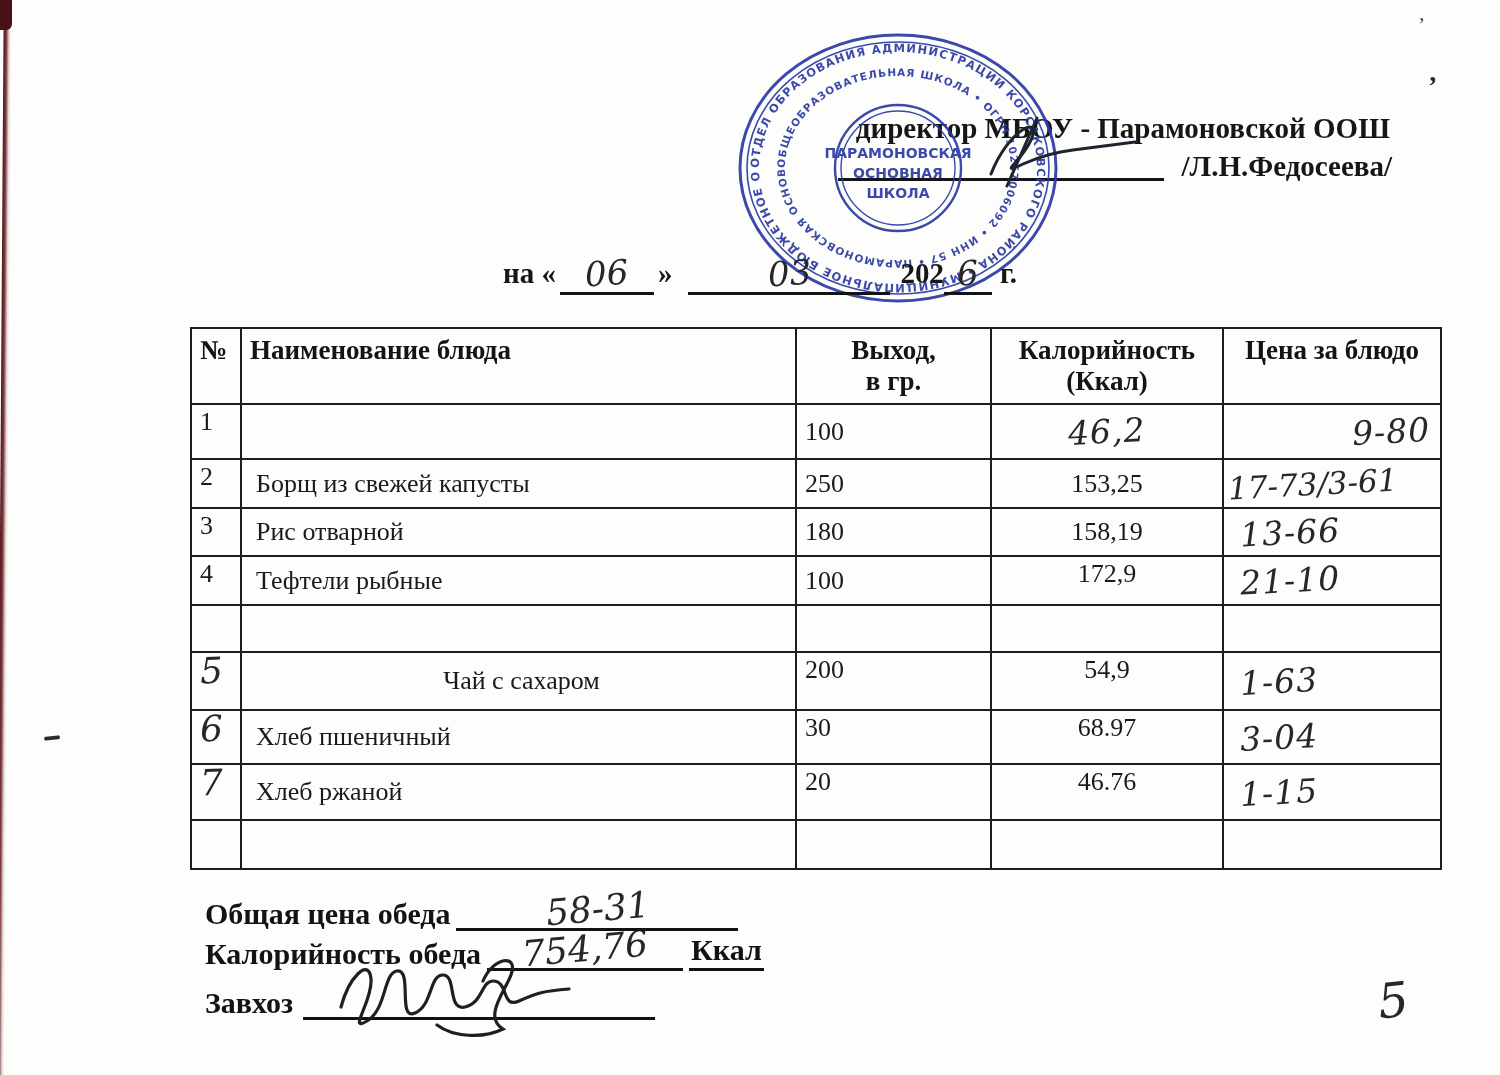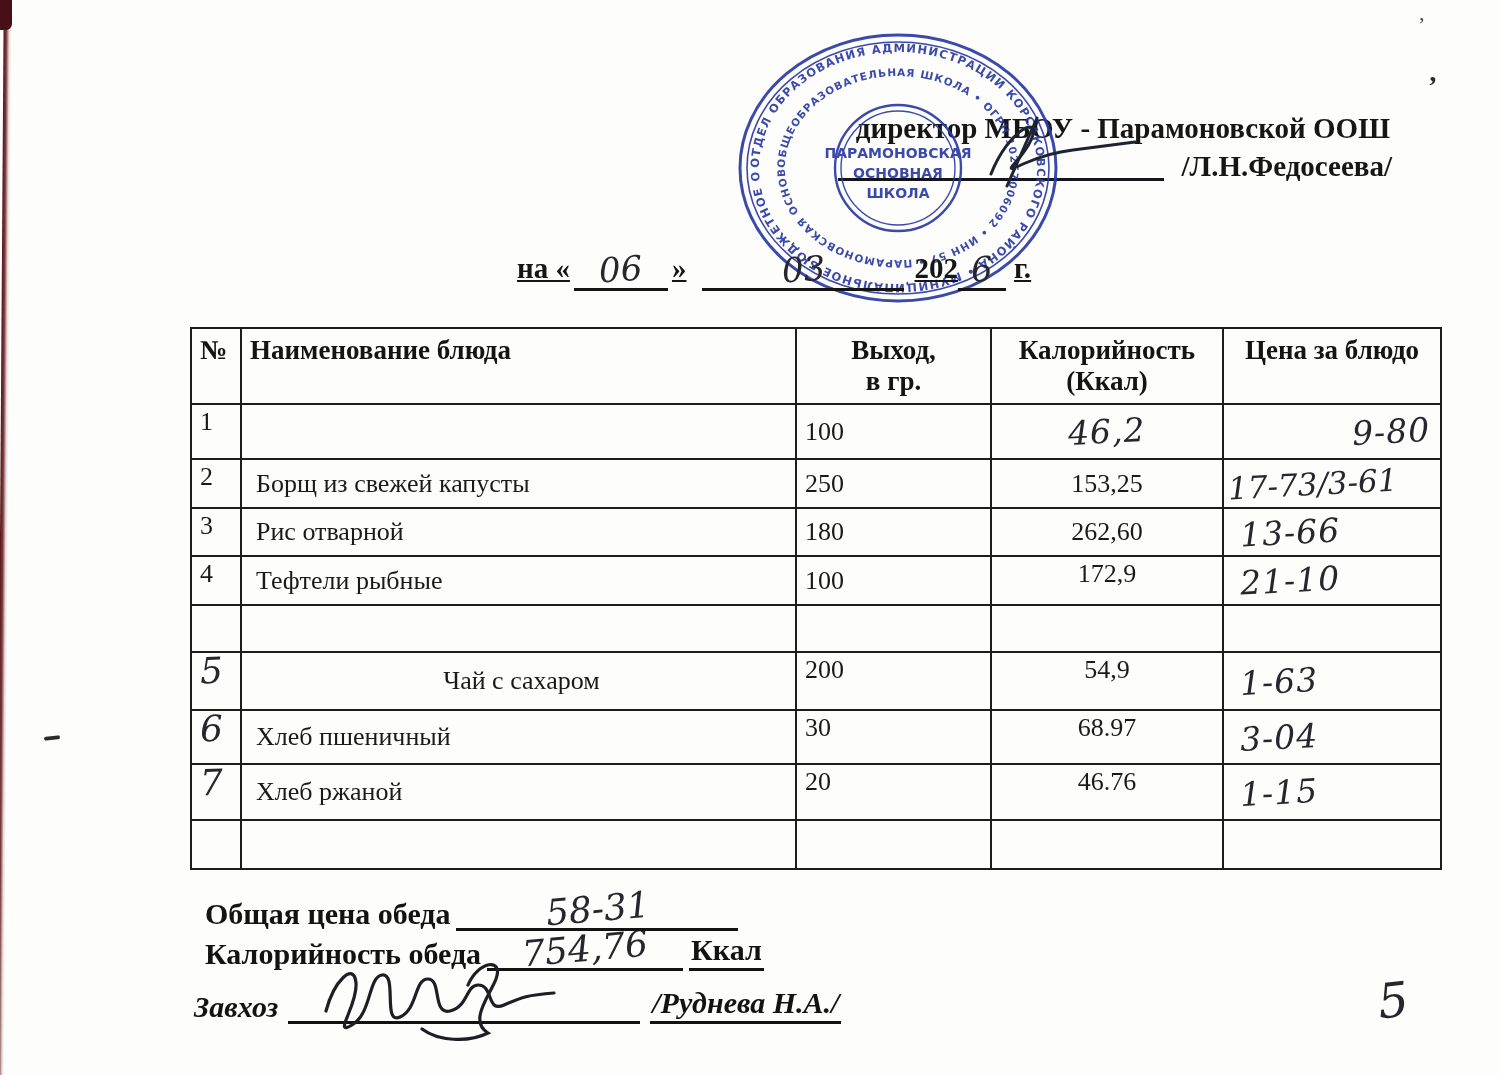--- a/index.html
+++ b/index.html
@@ -19,21 +19,21 @@
   
   .printed { color:#161616; }
 
   .approval-line1 { position:absolute; left:900px; top:76px; width:490px; text-align:right; font-size:29px; font-weight:bold; }
   .approval-line2 { position:absolute; left:700px; top:112px; width:690px; text-align:right; font-size:29px; font-weight:bold; }
   .approval-name  { position:absolute; left:900px; top:150px; width:492px; text-align:right; font-size:29px; font-weight:bold; }
   .approval-sigline { position:absolute; left:838px; top:150px; width:326px; height:31px; border-bottom:3px solid #14141a; }
   .approval-sig { position:absolute; left:985px; top:112px; z-index:5; }
 
   .title-line { position:absolute; left:300px; top:218px; width:1000px; text-align:center; font-size:29px; font-weight:bold; z-index:3; }
-  .date-line { position:absolute; left:517px; top:252px; height:46px; display:flex; align-items:flex-start; z-index:3; font-size:29px; font-weight:bold;text-decoration:underline; }
+  .date-line { position:absolute; left:503px; top:252px; height:46px; display:flex; align-items:center; z-index:3; font-size:29px; font-weight:bold; }
   .date-line .t { padding-bottom:4px; }
   .blank { border-bottom:3px solid #141414; text-align:center; }
   .blank.day { width:94px; margin:0 4px; }
   .blank.month { width:202px; margin:0 10px 0 16px; }
   .blank.year { width:48px; }
 
   
   .hw { font-family:"DejaVu Serif", serif; font-style:italic; color:#26262c; font-weight:normal; }
   .hw-date { display:inline-block; font-size:34px; transform:rotate(-4deg); line-height:1; padding-bottom:2px; }
 
@@ -55,21 +55,21 @@
   .hw-cell { font-size:33px; display:inline-block; transform:rotate(-3deg); letter-spacing:1px; }
   .cell-price { text-align:left; padding-left:16px !important; }
   .cell-price.r { text-align:right; padding-right:10px !important; }
   .cell-price.full { padding-left:4px !important; }
   .cell-price.full .hw-cell { font-size:31px; letter-spacing:0; }
 
   
   .f-row { position:absolute; display:flex; align-items:flex-end; font-size:30px; font-weight:bold; color:#131313; z-index:3; }
   .f-kcal { left:205px; top:932px; }
   .f-price { left:205px; top:892px; }
-  .f-manager { left:194px; top:986px;font-style:italic; }
+  .f-manager { left:205px; top:986px; }
   .f-blank { border-bottom:3.5px solid #121212; text-align:center; }
   .f-blank.v1 { width:196px; margin:0 6px; }
   .f-blank.v2 { width:282px; margin:0 6px; }
   .f-blank.sig { width:352px; margin:0 10px; position:relative; }
   .f-underlined { border-bottom:3.5px solid #121212; padding:0 2px 1px 2px; }
   .hw-footer { display:inline-block; font-size:36px; transform:rotate(-5deg); line-height:.95; }
   .manager-sig { position:absolute; left:30px; bottom:-26px; }
 
   .page-num { position:absolute; left:1378px; top:972px; font-size:48px; z-index:3; transform:rotate(-6deg); }
 </style>
@@ -162,21 +162,21 @@
       <td class="cell-num">2</td>
       <td class="cell-name">Борщ из свежей капусты</td>
       <td class="cell-out">250</td>
       <td class="cell-kcal">153,25</td>
       <td class="cell-price full"><span class="hw hw-cell">17-73/3-61</span></td>
     </tr>
     <tr style="height:48px">
       <td class="cell-num">3</td>
       <td class="cell-name">Рис отварной</td>
       <td class="cell-out">180</td>
-      <td class="cell-kcal">262,60</td>
+      <td class="cell-kcal">158,19</td>
       <td class="cell-price"><span class="hw hw-cell">13-66</span></td>
     </tr>
     <tr style="height:49px">
       <td class="cell-num">4</td>
       <td class="cell-name">Тефтели рыбные</td>
       <td class="cell-out">100</td>
       <td class="cell-kcal" style="vertical-align:top">172,9</td>
       <td class="cell-price"><span class="hw hw-cell">21-10</span></td>
     </tr>
     <tr style="height:47px">
@@ -229,18 +229,17 @@
   <div class="f-row f-manager">
     <span>Завхоз</span>
     <span class="f-blank sig">
       <svg class="manager-sig" width="290" height="92" viewBox="0 0 290 92">
         <g fill="none" stroke="#1e1e24" stroke-width="3.2" stroke-linecap="round">
           <path d="M8,56 C16,26 36,6 38,28 C40,50 14,82 34,70 C54,58 50,22 64,20 C80,18 64,70 82,62 C100,54 96,24 110,24 C124,24 114,60 132,56 C150,52 148,30 160,30 C176,30 168,58 186,50 C204,42 210,40 236,38"></path>
           <path d="M150,30 C160,6 186,2 178,24 C172,40 150,66 170,78 C150,88 120,86 104,74"></path>
         </g>
       </svg>
     </span>
-    <span class="f-underlined">/Руднева Н.А./</span>
   </div>
 
   <div class="page-num hw">5</div>
 
 </div>
 
 </body></html>

